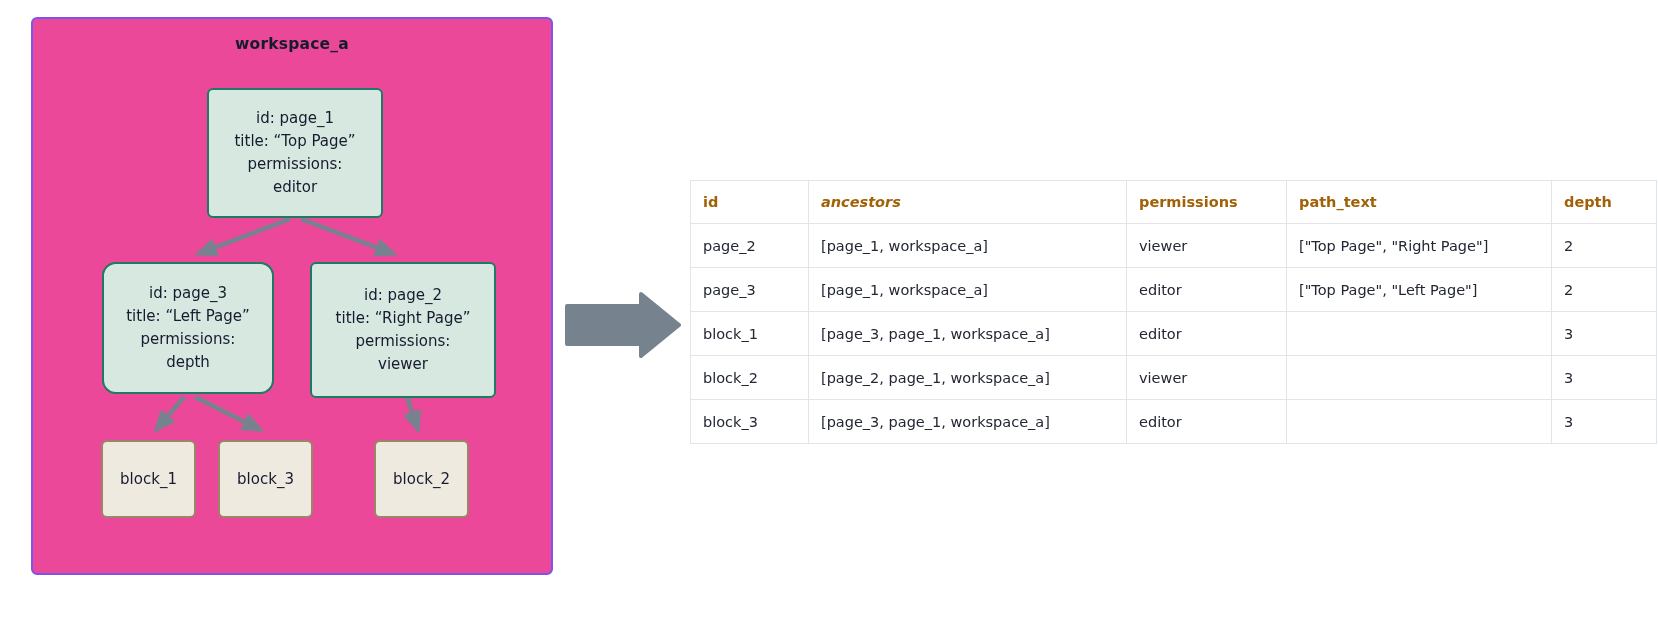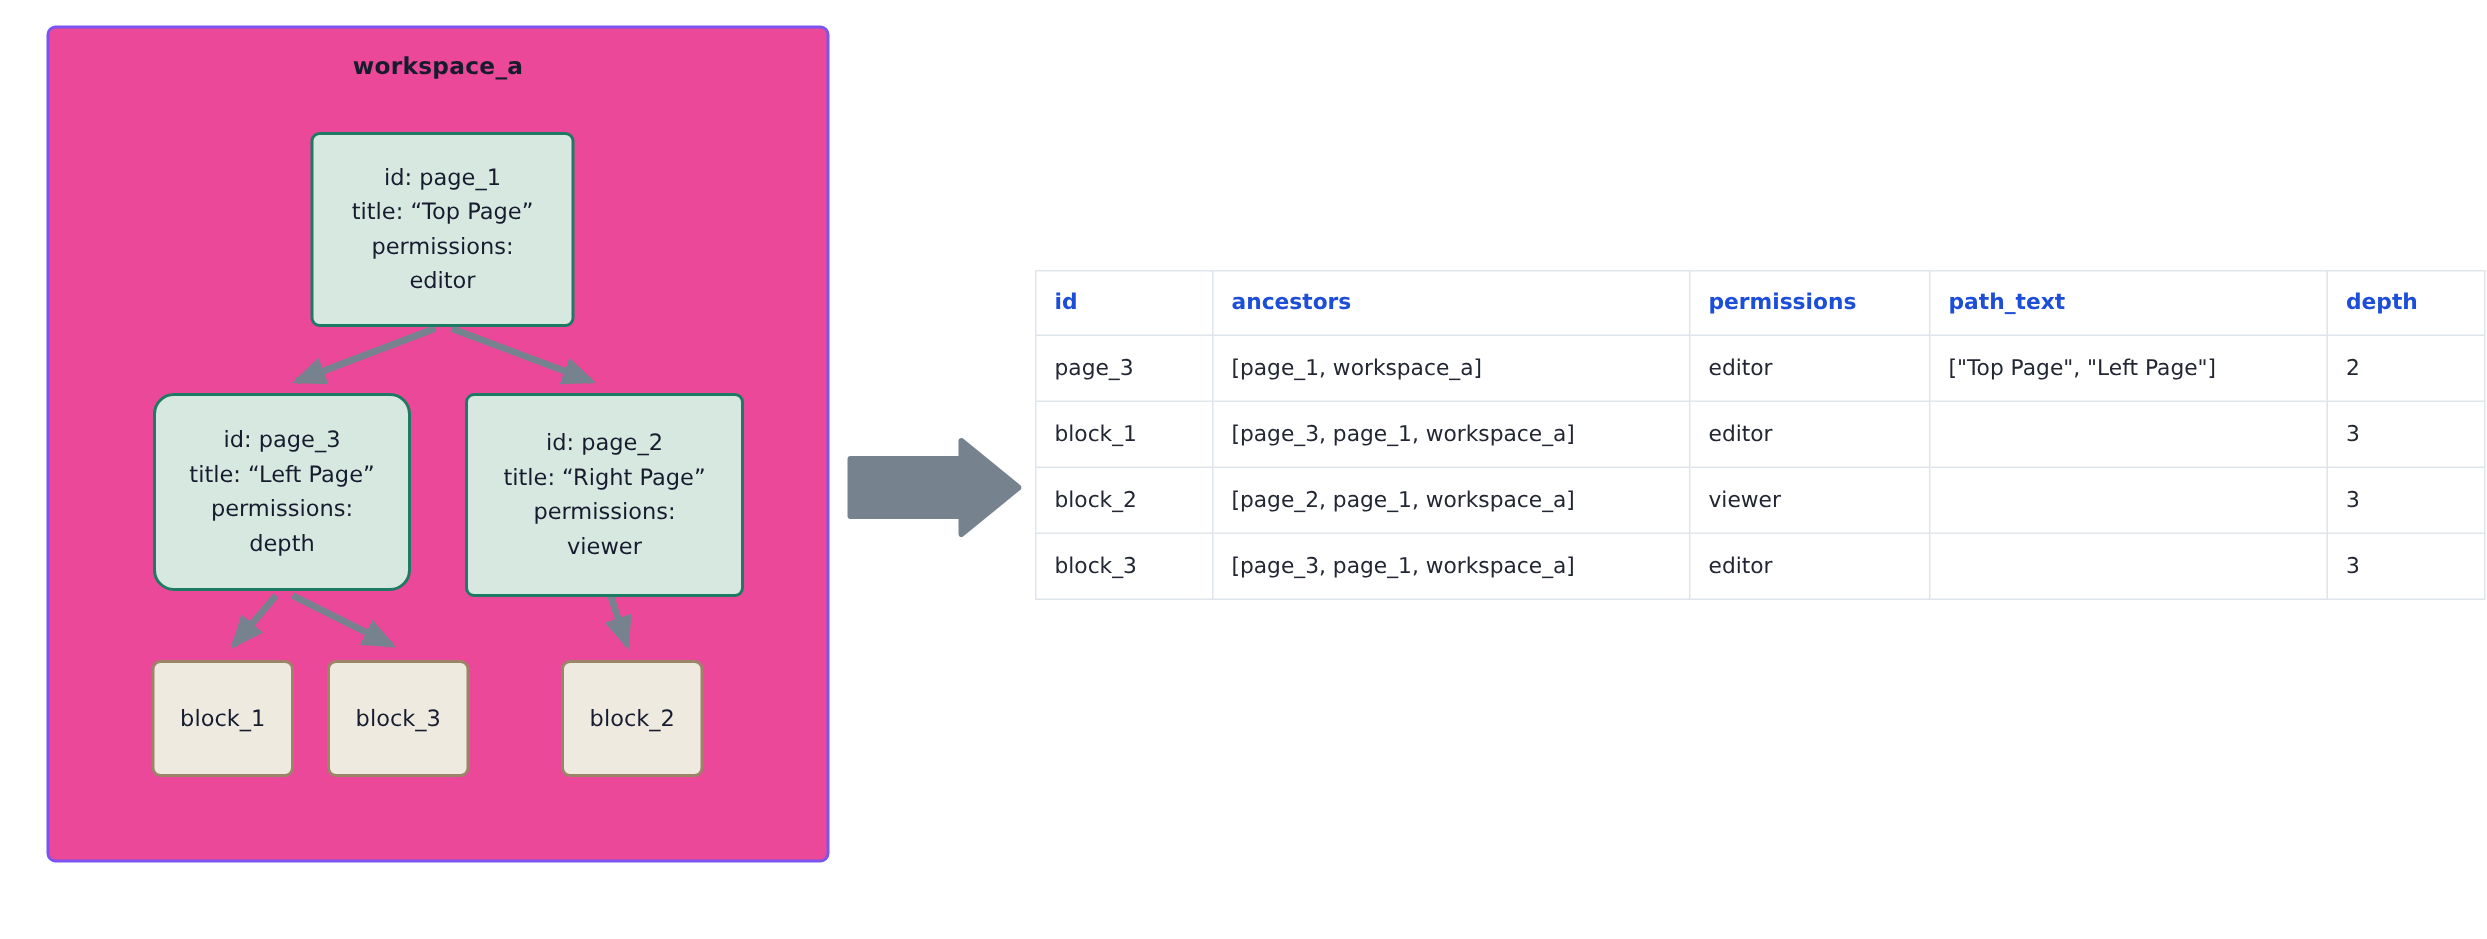--- a/index.html
+++ b/index.html
@@ -106,25 +106,25 @@
     border: 1px solid #dfe5ea;
     text-align: left;
     padding: 0 12px;
     height: 43px;
     vertical-align: middle;
     white-space: nowrap;
     overflow: hidden;
   }
   #result-table th {
     font-weight: bold;
-    color: #1d4ed8;
+    color: #a16207;
     height: 42px;
   }
   .col-id       { width: 93px; }
-  .col-ancestors{ width: 293px; }
+  .col-ancestors{ width: 293px; font-style: italic; }
   .col-perm     { width: 135px; }
   .col-path     { width: 240px; }
   .col-depth    { width: 80px; }
 </style>
 </head>
 <body>
 
 <div id="workspace-panel">
   <div id="workspace-title">workspace_a</div>
 </div>
@@ -189,20 +189,27 @@
     <tr>
       <th class="col-id">id</th>
       <th class="col-ancestors">ancestors</th>
       <th class="col-perm">permissions</th>
       <th class="col-path">path_text</th>
       <th class="col-depth">depth</th>
     </tr>
   </thead>
   <tbody>
     <tr>
+      <td>page_2</td>
+      <td>[page_1, workspace_a]</td>
+      <td>viewer</td>
+      <td>["Top Page", "Right Page"]</td>
+      <td>2</td>
+    </tr>
+    <tr>
       <td>page_3</td>
       <td>[page_1, workspace_a]</td>
       <td>editor</td>
       <td>["Top Page", "Left Page"]</td>
       <td>2</td>
     </tr>
     <tr>
       <td>block_1</td>
       <td>[page_3, page_1, workspace_a]</td>
       <td>editor</td>

